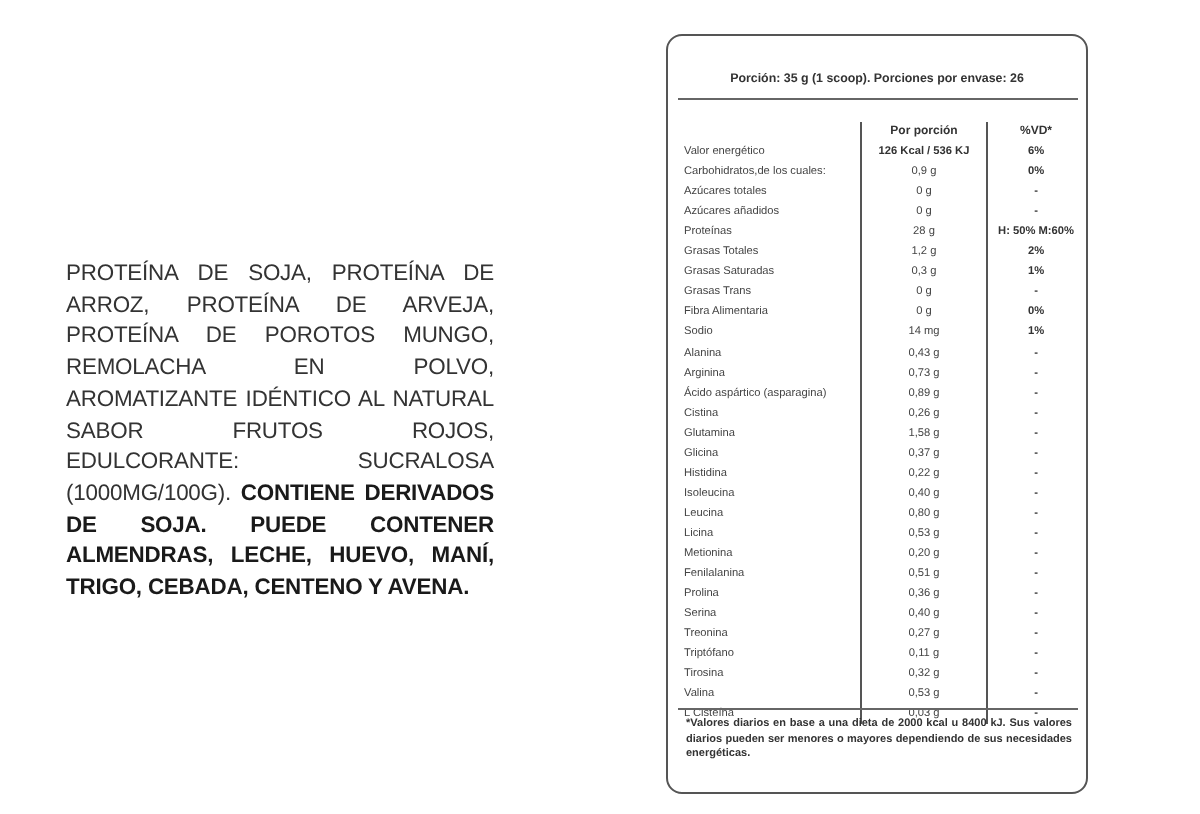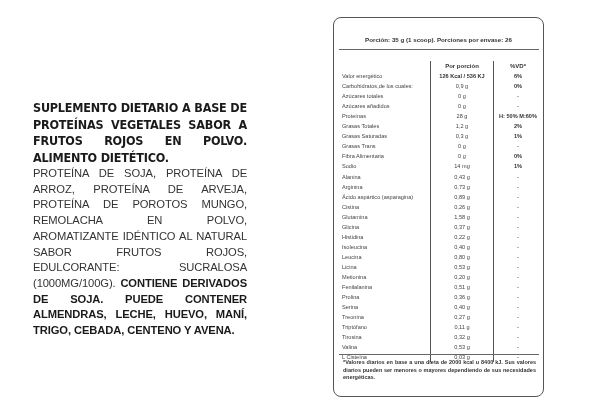--- a/index.html
+++ b/index.html
@@ -1,37 +1,36 @@
 <!DOCTYPE html>
 <html><head>
 <meta charset="utf-8">
 <style>
   html, body { margin:0; padding:0; background:#ffffff; }
   body { width:600px; height:407px; position:relative; overflow:hidden; font-family:"Liberation Sans", sans-serif; color:#222; }
   .left { position:absolute; left:33px; top:100px; width:214px; }
   .title { font-family:"DejaVu Sans Condensed","DejaVu Sans", sans-serif; font-weight:bold; font-size:12.5px; line-height:16.5px; text-align:justify; letter-spacing:-0.2px; color:#1a1a1a; text-transform:uppercase; font-stretch:condensed; }
-  .ingredients { font-size:11.2px; line-height:15.7px; text-align:justify; color:#333; transform-origin:left top; letter-spacing:-0.1px; }
+  .ingredients { margin-top:30px; font-size:11.2px; line-height:15.7px; text-align:justify; color:#333; transform-origin:left top; letter-spacing:-0.1px; }
   .ingredients b { color:#1a1a1a; }
   .box { position:absolute; left:333px; top:17px; width:211px; height:380px; border:1.3px solid #555; border-radius:8px; box-sizing:border-box; }
   .serving { position:absolute; left:0; right:0; top:18px; text-align:center; font-size:6.2px; font-weight:bold; color:#333; }
   .rule { position:absolute; left:5px; right:4px; height:1px; background:#666; }
   table { position:absolute; left:5px; top:43px; width:203px; border-collapse:collapse; font-size:5.6px; color:#444; }
   td, th { padding:0; height:10.05px; line-height:10px; }
   th { font-weight:bold; font-size:6px; color:#333; }
   td.n { width:88px; padding-left:3px; text-align:left; }
   td.v, th.v { width:62px; text-align:center; border-left:1px solid #555; border-right:1px solid #555; }
   td.d, th.d { text-align:center; font-weight:bold; color:#333; }
   td.b { font-weight:bold; color:#333; }
   .foot { position:absolute; left:9px; right:7px; top:341px; font-size:5.5px; font-weight:bold; line-height:7.6px; color:#333; text-align:justify; }
 </style>
 </head>
 <body>
 
 <div class="left">
-  <div class="title">SUPLEMENTO DIETARIO A BASE DE PROTEÍNAS VEGETALES SABOR A FRUTOS ROJOS EN POLVO. ALIMENTO DIETÉTICO.</div>
   <div class="ingredients">
     <span>PROTEÍNA DE SOJA, PROTEÍNA DE ARROZ, PROTEÍNA DE ARVEJA, PROTEÍNA DE POROTOS MUNGO, REMOLACHA EN POLVO, AROMATIZANTE IDÉNTICO AL NATURAL SABOR FRUTOS ROJOS, EDULCORANTE: SUCRALOSA (1000MG/100G).</span>
     <b>CONTIENE DERIVADOS DE SOJA. PUEDE CONTENER ALMENDRAS, LECHE, HUEVO, MANÍ, TRIGO, CEBADA, CENTENO Y AVENA.</b>
   </div>
 </div>
 
 <div class="box">
   <div class="serving">Porción: 35 g (1 scoop). Porciones por envase: 26</div>
   <div class="rule" style="top:31px"></div>
   <table>

